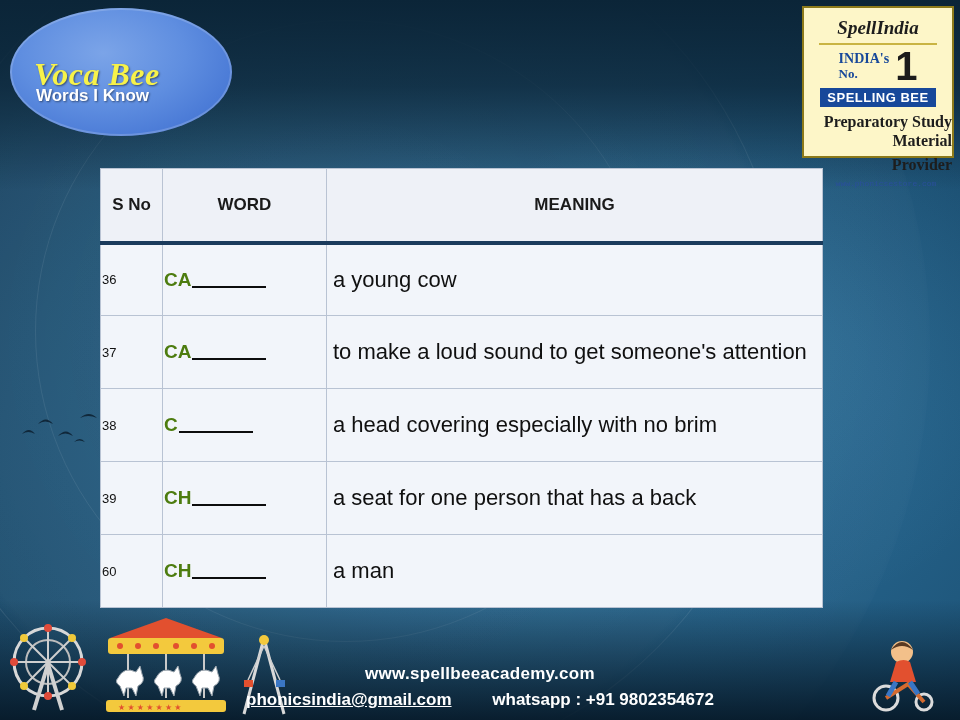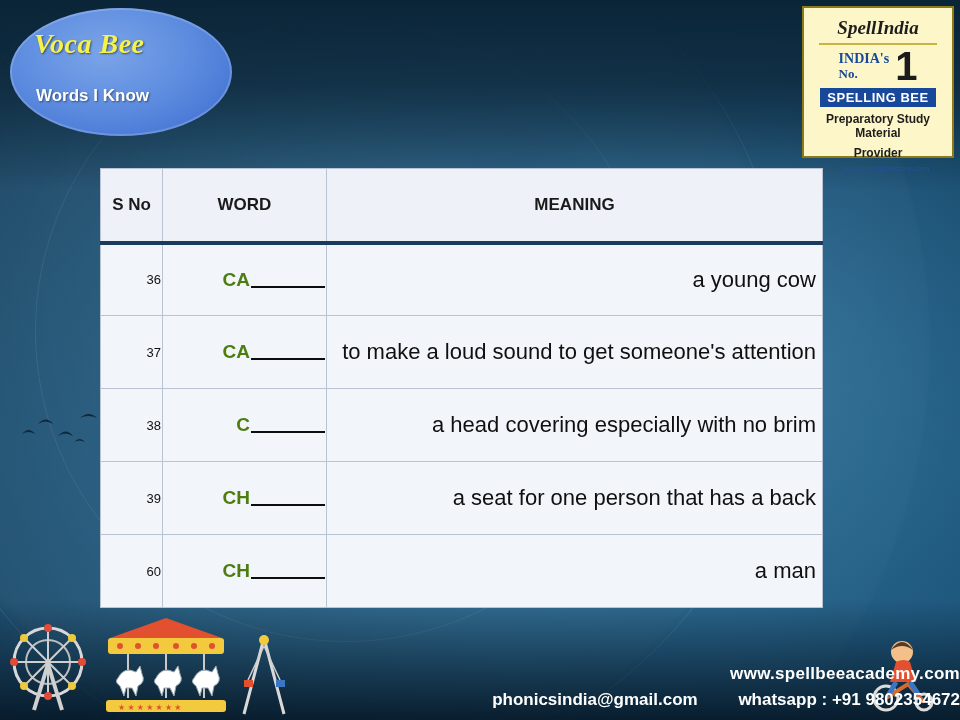--- a/index.html
+++ b/index.html
@@ -75,22 +75,22 @@
   .voca-badge {
     position: absolute;
     left: 10px; top: 8px;
     width: 222px; height: 128px;
     border-radius: 50%;
     background: radial-gradient(ellipse at 42% 35%, #7ba4e8 0%, #5f8ee0 45%, #4a7ad6 75%, #3e6cc9 100%);
     box-shadow: 0 0 0 2px rgba(255,255,255,0.18) inset;
   }
   .voca-title {
     position: absolute;
-    left: 34px; top: 28px;
-    font-size: 28px;
+    left: 34px; top: 56px;
+    font-size: 32px;
     font-weight: bold;
     font-style: italic;
     color: #f7f24a;
     font-family: "Liberation Serif", serif;
     text-shadow: 1px 1px 2px rgba(0,0,0,0.5);
     letter-spacing: 0.5px;
   }
   .voca-sub {
     position: absolute;
     left: 36px; top: 86px;
@@ -157,31 +157,32 @@
     background: #17489a;
     color: #ffffff;
     font-size: 13px;
     font-weight: bold;
     letter-spacing: 0.5px;
     padding: 2px 0;
     font-family: "Liberation Sans", sans-serif;
   }
   .spell-logo .sl-prep {
     margin-top: 5px;
-    font-size: 12px;
+    font-size: 16px;
     font-weight: bold;
     color: #1d1d1d;
     line-height: 1.2;
-    font-family: Liberation Sans, sans-serif;
+    font-family: Liberation Serif, serif;
+    text-align: right;
   }
   .spell-logo .sl-url {
     margin-top: 4px;
     font-size: 8px;
     color: #2a4f9b;
-    font-family: Liberation Sans, sans-serif;
+    font-family: Liberation Mono, monospace;
     padding-left: 16px;
   }
 
   
   .table-wrap {
     position: absolute;
     left: 100px; top: 168px;
     width: 722px;
   }
   table.voca {
@@ -198,21 +199,21 @@
     background: #eef1f7;
     height: 74px;
     font-size: 17px;
     font-weight: bold;
     color: #1a1a1a;
     border-bottom: 4px solid #1b3b5c;
   }
   table.voca tbody td {
     height: 73px;
     background: #f2f5fa;
-    text-align: right;
+    text-align: left;
     vertical-align: middle;
   }
   .col-sno { width: 62px; }
   .col-word { width: 164px; }
   .col-meaning { width: 496px; }
   td.sno {
     font-size: 13px;
     color: #111;
   }
   td.word {
@@ -231,34 +232,34 @@
     font-size: 22px;
     color: #101010;
     padding: 0 6px;
   }
 
   
   .footer {
     position: absolute;
     left: 0; bottom: 10px;
     width: 960px;
-    text-align: right;
+    text-align: center;
     color: #ffffff;
   }
   .footer .site {
     font-size: 17px;
     font-weight: bold;
     letter-spacing: 0.3px;
   }
   .footer .contact {
     margin-top: 6px;
     font-size: 17px;
     font-weight: bold;
   }
-  .footer .contact .mail { margin-right: 36px; }
+  .footer .contact .mail { margin-right: 36px; text-decoration: underline; }
 
   
   .birds { position: absolute; left: 18px; top: 412px; width: 110px; height: 40px; opacity: 0.85; }
   .ferris { position: absolute; left: 4px; bottom: 6px; width: 96px; height: 96px; }
   .carousel { position: absolute; left: 96px; bottom: 2px; width: 140px; height: 102px; }
   .swing { position: absolute; left: 232px; bottom: 2px; width: 64px; height: 84px; }
   .kid { position: absolute; right: 14px; bottom: 4px; width: 84px; height: 90px; }
 </style>
 </head>
 <body>

